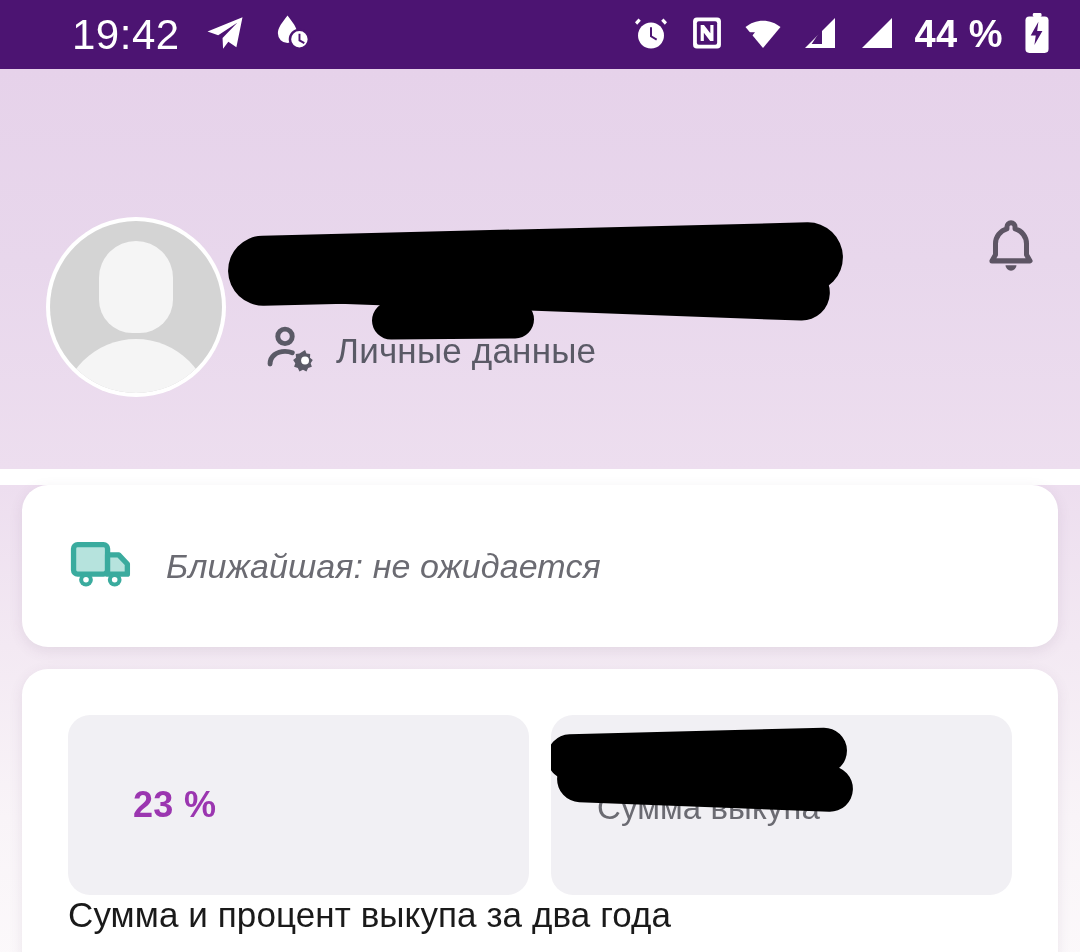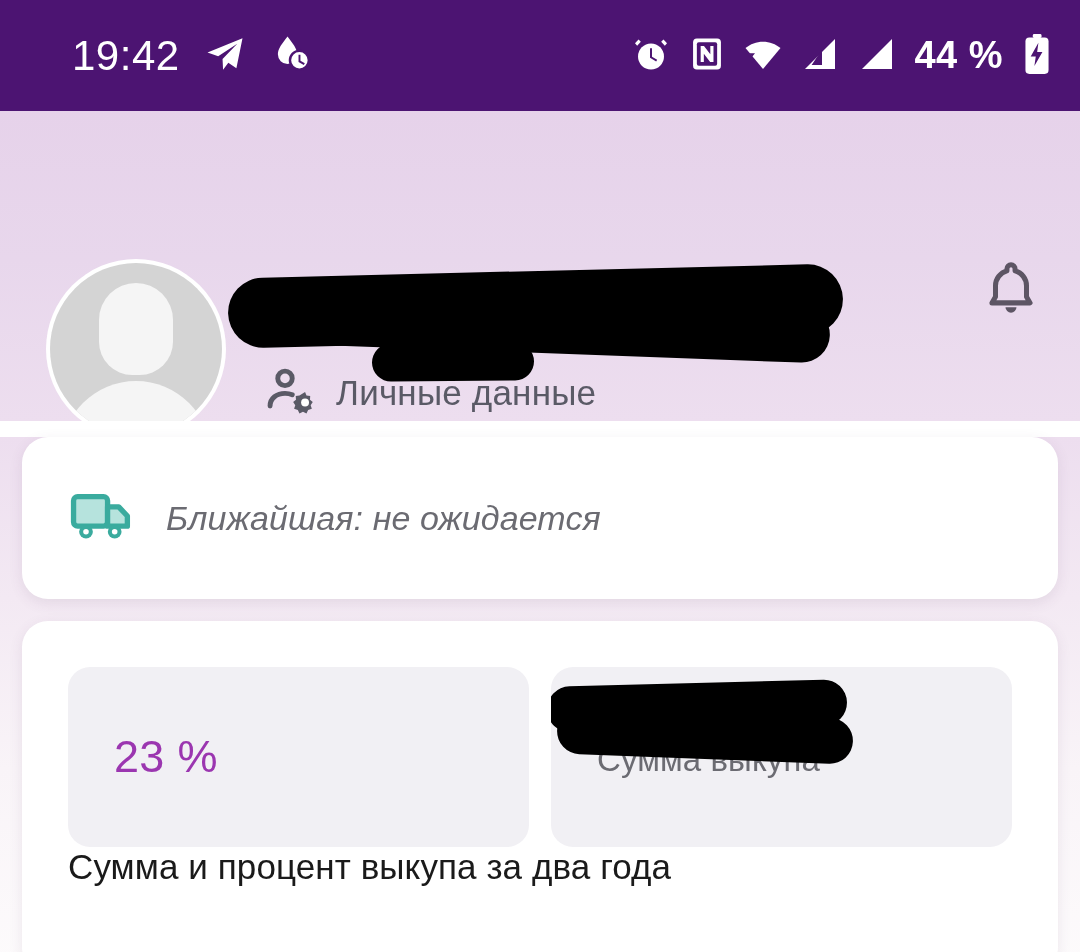--- a/index.html
+++ b/index.html
@@ -6,21 +6,21 @@
   html,body { width:1080px; height:952px; }
   body {
     font-family:"Liberation Sans", sans-serif;
     background:#ffffff;
     overflow:hidden;
     position:relative;
   }
 
   
   .statusbar{
-    height:111px;
+    height:69px;
     background:#4c1472;
     display:flex;
     justify-content:space-between;
     padding:0 26px 0 72px;
     color:#ffffff;
   }
   .sb-left{ display:flex; align-items:center; gap:24px; }
   .sb-right{ display:flex; align-items:center; gap:17px; }
   .sb-time{
     font-size:42px;
@@ -33,21 +33,21 @@
     font-size:38px;
     font-weight:700;
     letter-spacing:0.5px;
     white-space:nowrap;
   }
   .sb-ic{ display:block; }
 
   
   .header{
     position:relative;
-    height:310px;
+    height:400px;
     background:linear-gradient(180deg,#e6d2ea 0%, #e8d7ec 48%, #eddeef 100%);
     overflow:hidden;
   }
   .avatar{
     position:absolute;
     left:46px; top:148px;
     width:180px; height:180px;
     border-radius:50%;
     background:#ffffff;
     display:flex; align-items:center; justify-content:center;
@@ -171,25 +171,26 @@
     height:180px;
     display:flex;
     flex-direction:column;
     justify-content:center;
     gap:6px;
     padding:0 0 0 46px;
     position:relative;
     overflow:hidden;
   }
   .stat-value{
-    font-size:45px;
-    font-weight:400;
+    font-size:36px;
+    font-weight:700;
     letter-spacing:0.3px;
     line-height:1.05;
     white-space:nowrap;
+    margin-left:19px;
   }
   .stat-value.purple{ color:#9b36b0; }
   .stat-value.green{ color:#22b14c; }
   .stat-label{
     font-size:33px;
     color:#6b6b72;
     letter-spacing:0.1px;
     white-space:nowrap;
   }
   .stat-tile.redacted .stat-value{ visibility:hidden; }

